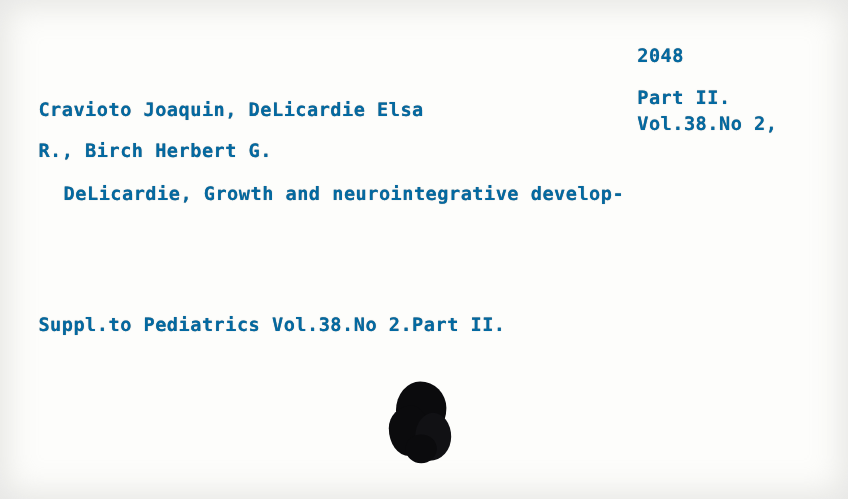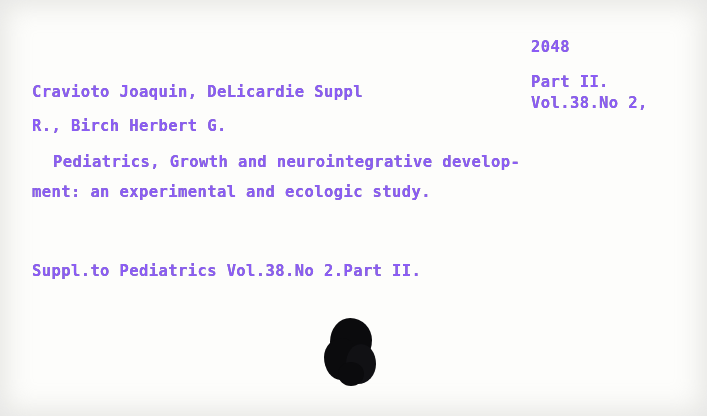--- a/index.html
+++ b/index.html
@@ -7,21 +7,21 @@
     padding: 0;
     background: #ffffff;
   }
   #card {
     position: relative;
     width: 707px;
     height: 416px;
     background: #fdfdfb;
     overflow: hidden;
     font-family: "DejaVu Sans Mono", "Liberation Mono", monospace;
-    color: #8b5cf6;
+    color: #0369a1;
   }
   
   #card::before {
     content: "";
     position: absolute;
     left: 0; top: 0; right: 0; bottom: 0;
     box-shadow: inset 0 0 26px 6px rgba(180,180,175,0.30);
     pointer-events: none;
   }
   .line {
@@ -97,25 +97,24 @@
 </style>
 </head>
 <body>
 
 <div id="card">
 
   <div class="line tr" id="tr1">2048</div>
   <div class="line tr" id="tr2">Vol.38.No 2,</div>
   <div class="line tr" id="tr3">Part II.</div>
 
-  <div class="line" id="a1">Cravioto Joaquin, DeLicardie Suppl</div>
+  <div class="line" id="a1">Cravioto Joaquin, DeLicardie Elsa</div>
   <div class="line" id="a2">R., Birch Herbert G.</div>
 
-  <div class="line" id="t1">Pediatrics, Growth and neurointegrative develop-</div>
-  <div class="line" id="t2">ment: an experimental and ecologic study.</div>
+  <div class="line" id="t1">DeLicardie, Growth and neurointegrative develop-</div>
 
 
   <div class="line" id="i2">Suppl.to Pediatrics Vol.38.No 2.Part II.</div>
 
   <div id="blot">
     <div class="b1"></div>
     <div class="b2"></div>
     <div class="b3"></div>
     <div class="b4"></div>
   </div>

